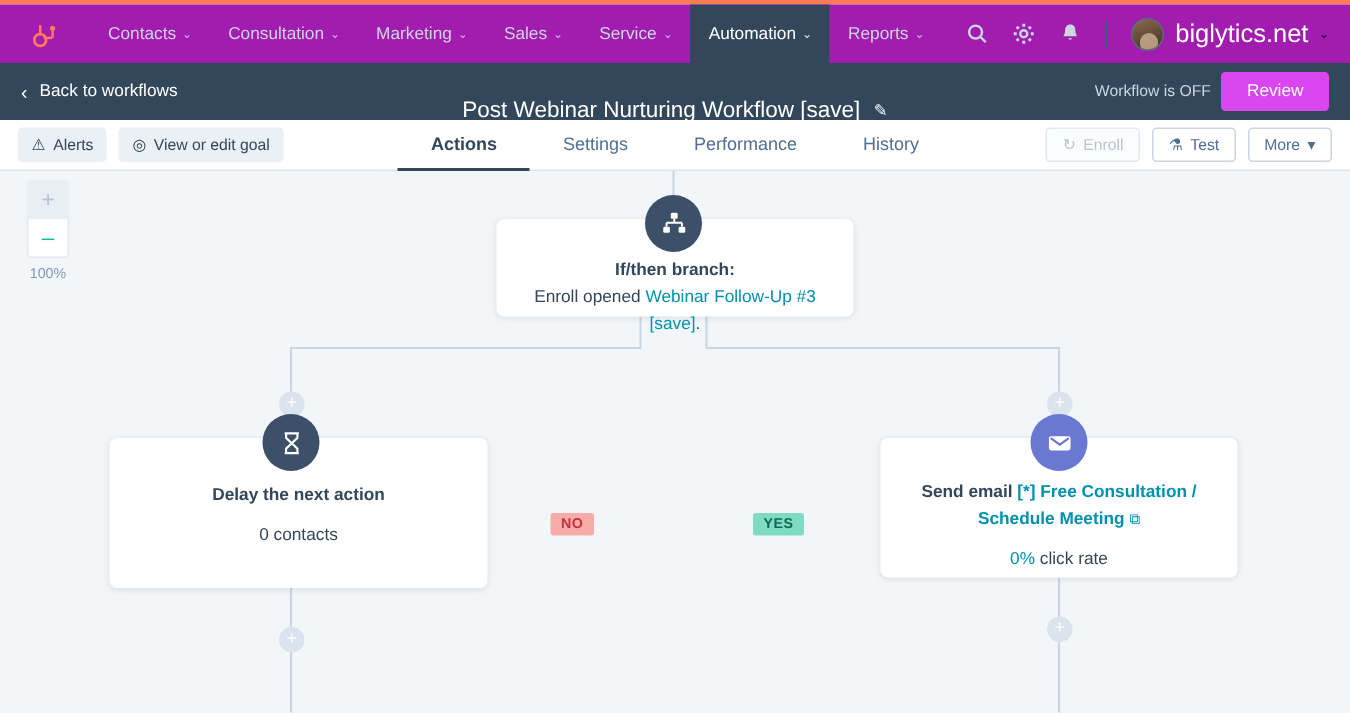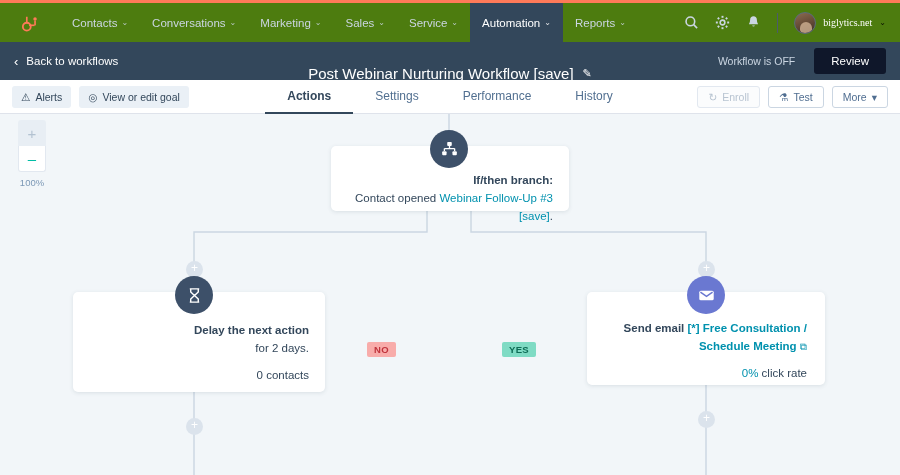--- a/index.html
+++ b/index.html
@@ -8,21 +8,21 @@
     overflow: hidden;
     font-family: "Liberation Sans", sans-serif;
     background: #f5f8fa;
   }
 
   
   .top-rule { height: 3px; background: #ff7a59; width: 100%; }
 
   
   .topnav {
-    height: 39px; background: #4d7c0f;
+    height: 39px; background: #a21caf;
     display: flex; align-items: center;
     position: relative;
     text-align: right;
   }
   .nav-logo {
     width: 60px; display: flex; align-items: center; justify-content: center;
     height: 39px;
   }
   .nav-items { display: flex; align-items: center; height: 39px; }
   .nav-item {
@@ -41,47 +41,47 @@
   .acct { display: flex; align-items: center; gap: 7px; cursor: pointer; }
   .avatar {
     width: 22px; height: 22px; border-radius: 50%;
     background: linear-gradient(160deg,#8b6b52 0%,#6b4f3a 45%,#3d2f26 100%);
     border: 1px solid #5a6b7b; position: relative; overflow: hidden; flex: none;
   }
   .avatar::after{
     content:""; position:absolute; left:5px; top:9px; width:12px; height:12px;
     border-radius:50% 50% 40% 40%; background:#d8b89a; opacity:.75;
   }
-  .acct-name { color: #ffffff; font-size: 10px; font-family: Liberation Serif, serif; }
+  .acct-name { color: #ffffff; font-size: 17px; }
 
   
   .wfheader {
     height: 38px; background: #33475b;
     display: flex; align-items: center; position: relative;
     padding: 0 14px;
   }
   .back-link {
     display: flex; align-items: center; gap: 8px;
     color: #ffffff; font-size: 11.5px; cursor: pointer;
   }
   .back-chevron { font-size: 13px; line-height: 1; }
   .wf-title-wrap {
     position: absolute; left: 0; right: 0; top: 12px; height: 38px;
     display: flex; align-items: center; justify-content: center;
     gap: 9px; pointer-events: none;
   }
   .wf-title { color: #ffffff; font-size: 15px; }
   .pencil { color: #ffffff; font-size: 11px; pointer-events: auto; cursor: pointer; }
   .wf-right {
-    margin-left: auto; display: flex; align-items: center; gap: 19px;
+    margin-left: auto; display: flex; align-items: center; gap: 7px;
     z-index: 2;
   }
   .wf-status { color: #cbd6e2; font-size: 10.5px; }
   .btn-review {
-    background: #0f172a; color: #fff; font-size: 11.5px;
+    background: #d946ef; color: #fff; font-size: 11.5px;
     border: none; border-radius: 3px; padding: 7px 17px;
     cursor: pointer; font-weight: 400;
   }
 
   
   .tabbar {
     height: 34px; background: #ffffff;
     border-bottom: 1px solid #dfe3eb;
     display: flex; align-items: center; padding: 0 12px;
     position: relative;
@@ -152,21 +152,21 @@
     text-align: center; z-index: 3; cursor: pointer;
   }
 
   
   .card {
     position: absolute; background: #ffffff;
     border-radius: 5px; box-shadow: 0 1px 4px rgba(45,62,80,.12);
     z-index: 2; cursor: pointer;
   }
   .card-body {
-    padding: 30px 16px 16px; text-align: right;
+    padding: 30px 16px 16px; text-align: center;
     font-size: 11.5px; color: #33475b; line-height: 1.55;
   }
   .ctitle { font-weight: bold; color: #33475b; }
   .clink { color: #0091ae; }
   .csub { color: #33475b; }
   .cstat { color: #33475b; margin-top: 9px; }
   .cstat .pctl { color: #0091ae; }
 
   
   .blabel {
@@ -190,21 +190,21 @@
       <rect x="11" y="13.6" width="6" height="1.8" fill="#ff7a59"></rect>
       <rect x="7.6" y="5.2" width="1.8" height="7" fill="#ff7a59"></rect>
     </svg>
   </div>
   <div class="nav-items">
     <div class="nav-item">
       <span>Contacts</span>
       <span class="caret">⌄</span>
     </div>
     <div class="nav-item">
-      <span>Conversations</span>
+      <span>Consultation</span>
       <span class="caret">⌄</span>
     </div>
     <div class="nav-item">
       <span>Marketing</span>
       <span class="caret">⌄</span>
     </div>
     <div class="nav-item">
       <span>Sales</span>
       <span class="caret">⌄</span>
     </div>
@@ -334,42 +334,41 @@
       <rect x="7.6" y="2" width="4.8" height="4.2" rx="1" fill="#fff"></rect>
       <path d="M10 6.2 V9 M4.6 9 H15.4 M4.6 9 V11.6 M15.4 9 V11.6" stroke="#fff" stroke-width="1.4" fill="none"></path>
       <rect x="2.3" y="11.8" width="4.6" height="4.2" rx="1" fill="#fff"></rect>
       <rect x="13.1" y="11.8" width="4.6" height="4.2" rx="1" fill="#fff"></rect>
     </svg>
   </div>
   <div class="card" style="left:331px; top:32px; width:238px; height:65px;">
     <div class="card-body" style="padding-top:26px;">
       <div class="ctitle">If/then branch:</div>
       <div>
-        <span>Contact opened </span><span class="clink">Webinar Follow-Up #3 [save]</span><span>.</span>
+        <span>Enroll opened </span><span class="clink">Webinar Follow-Up #3 [save]</span><span>.</span>
       </div>
     </div>
   </div>
 
   <div class="blabel no" style="left:367px; top:228px;">NO</div>
   <div class="blabel yes" style="left:502px; top:228px;">YES</div>
 
   <div class="plus" style="left:186px; top:147px;">+</div>
   <div class="plus" style="left:698px; top:147px;">+</div>
   <div class="plus" style="left:186px; top:304px;">+</div>
   <div class="plus" style="left:698px; top:297px;">+</div>
 
   <div class="nicon dark" style="left:175px; top:162px;">
     <svg width="17" height="17" viewBox="0 0 18 18">
       <path d="M4 2 h10 M4 16 h10 M5 2 v3.2 L9 9 L5 12.8 V16 M13 2 v3.2 L9 9 L13 12.8 V16" stroke="#fff" stroke-width="1.5" fill="none" stroke-linejoin="round"></path>
     </svg>
   </div>
   <div class="card" style="left:73px; top:178px; width:252px; height:100px;">
     <div class="card-body">
       <div class="ctitle">Delay the next action</div>
-      <div class="csub">for 2 days.</div>
       <div class="cstat">0 contacts</div>
     </div>
   </div>
 
   <div class="nicon purple" style="left:687px; top:162px;">
     <svg width="19" height="19" viewBox="0 0 20 20">
       <rect x="2.4" y="5" width="15.2" height="10" rx="1.6" fill="#fff"></rect>
       <path d="M3.6 6.4 L10 11 L16.4 6.4" stroke="#6a78d1" stroke-width="1.5" fill="none"></path>
     </svg>
   </div>

